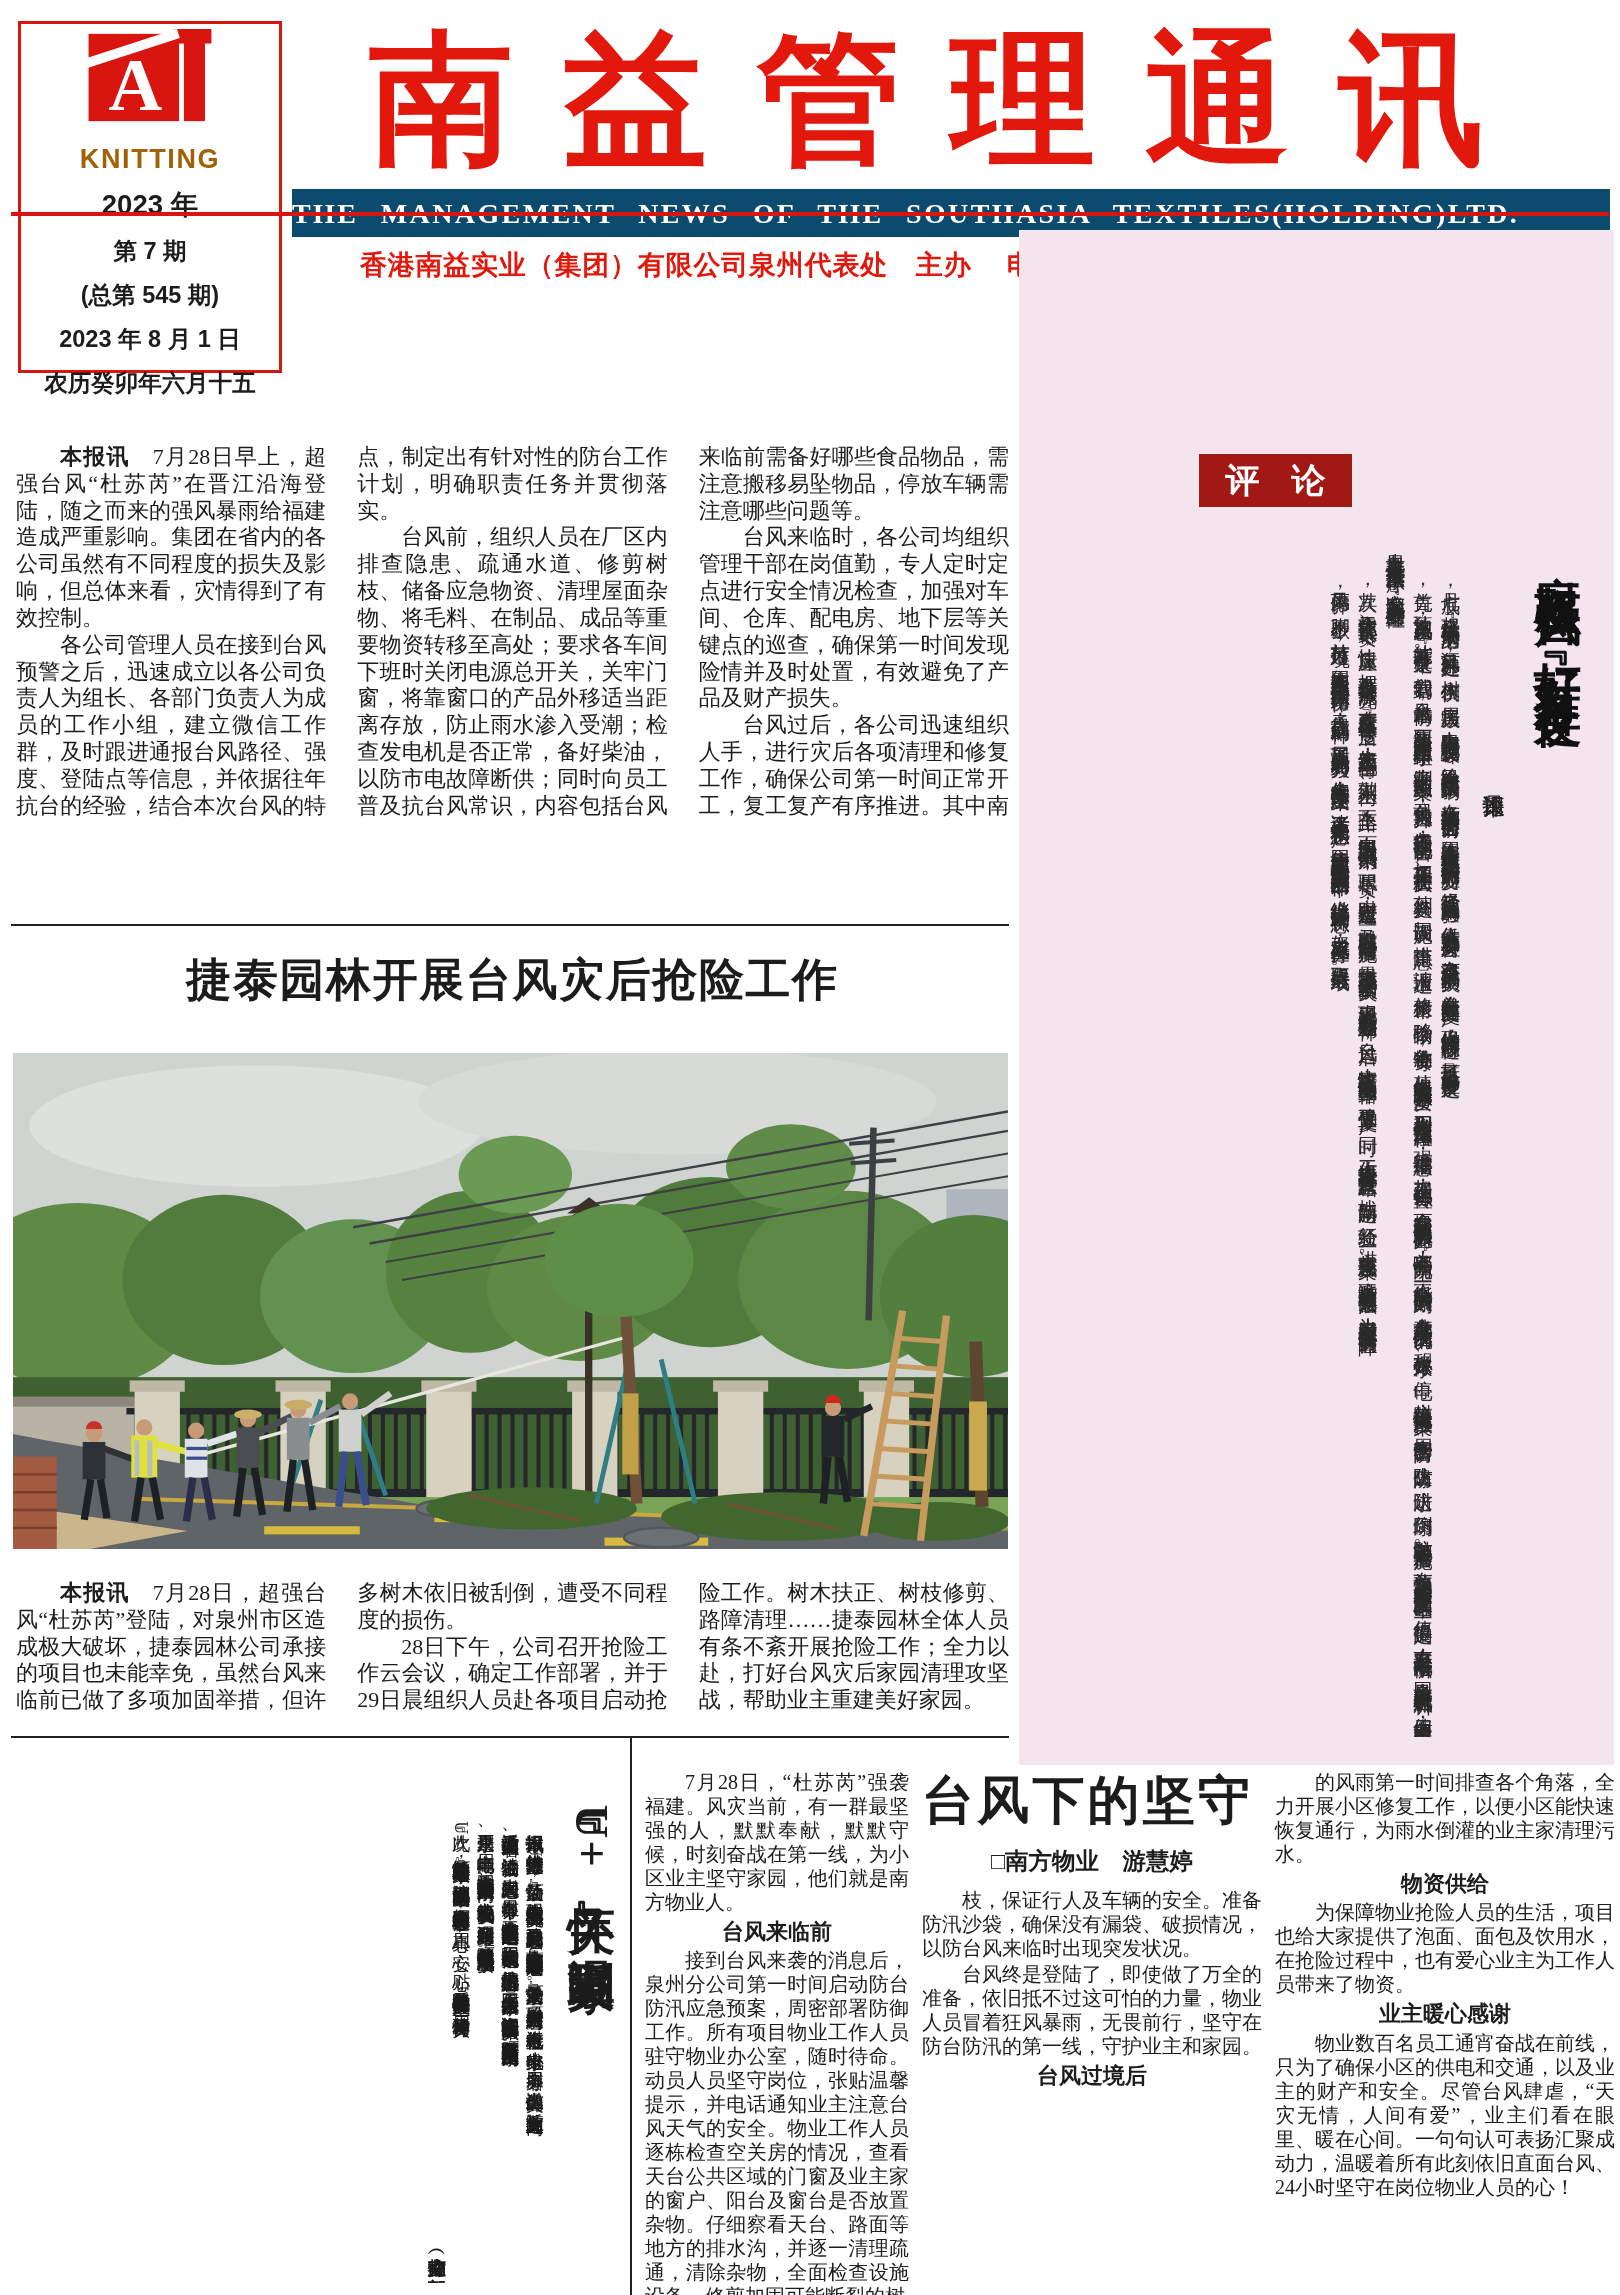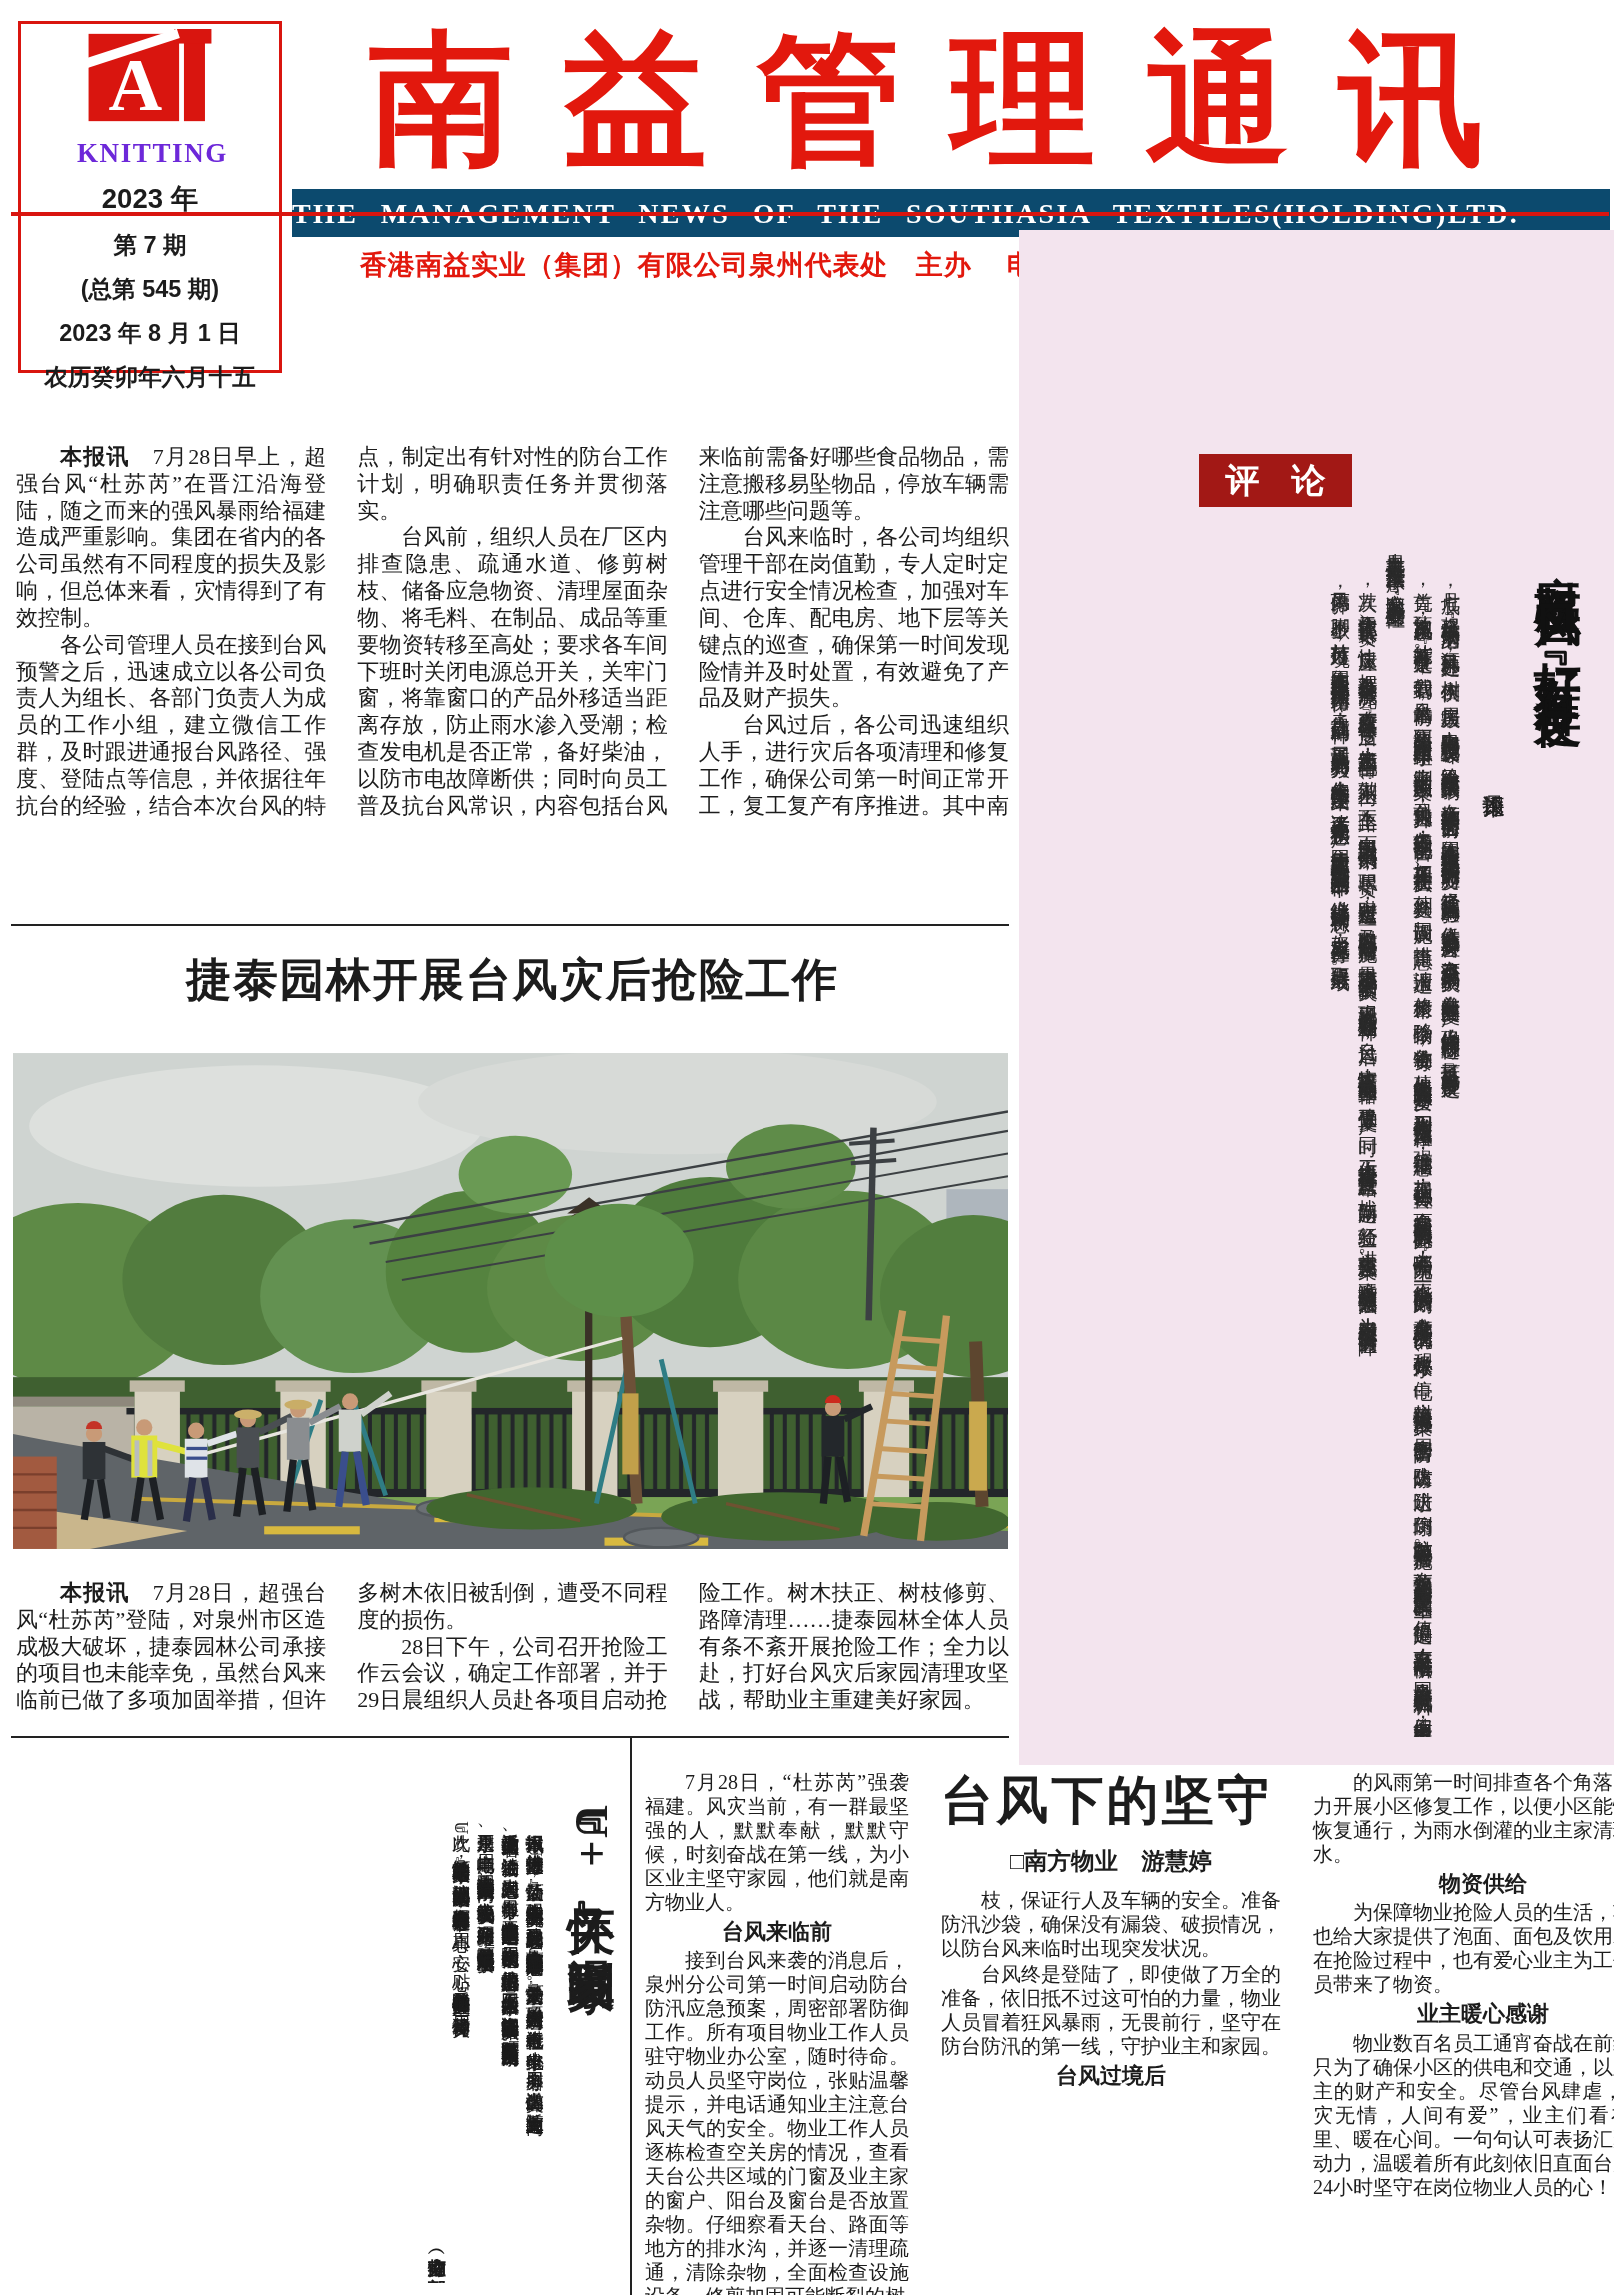--- a/index.html
+++ b/index.html
@@ -3,22 +3,22 @@
 <meta charset="utf-8">
 <style>
   html,body{margin:0;padding:0;background:#ffffff;}
   .page{position:relative;width:1621px;height:2295px;margin:0 auto;background:#fff;
         font-family:"Liberation Serif", serif;color:#1c1c1c;overflow:hidden;}
 
   
   .issue-box{position:absolute;left:18px;top:21px;width:264px;height:352px;
              border:3.2px solid #d9150f;box-sizing:border-box;text-align:center;}
   .logo-wrap{margin:4.9px auto 0;width:146px;}
-  .knitting{font-family:Liberation Serif, serif;font-weight:bold;color:#6d28d9;
-            font-size:27px;letter-spacing:1.6px;margin-top:8px;}
+  .knitting{font-family:Liberation Sans, sans-serif;font-weight:bold;color:#a16207;
+            font-size:27px;letter-spacing:1.6px;margin-top:14px;}
   .issue-lines{margin-top:11.3px;font-family:"Liberation Sans",sans-serif;font-weight:bold;}
   .issue-lines p{margin:12px 0;font-size:23.5px;}
   .issue-lines p.yr{font-size:27.5px;}
 
   .masthead{position:absolute;left:292px;top:29px;width:1318px;}
   .title-cn{color:#e2180d;font-weight:bold;font-size:144px;line-height:1.0;
             letter-spacing:50px;white-space:nowrap;text-align:center;
             font-family:"Liberation Serif",serif;}
   .title-band{margin-top:16px;background:#0c4a6e;color:#fff;text-align:left;
               font-size:28px;font-weight:bold;letter-spacing:2.4px;word-spacing:13px;
@@ -68,21 +68,21 @@
   .ucare{position:absolute;left:11.3px;top:1742px;width:614px;height:553px;overflow:hidden;}
   .ucare-flow{position:absolute;top:42px;left:4.9px;right:6.5px;height:499px;
               writing-mode:vertical-rl;text-orientation:mixed;overflow:hidden;}
   .ucare-headline{font-size:47px;font-weight:bold;letter-spacing:1.6px;line-height:1.15;
                   padding-top:19.4px;margin-left:18px;}
   .ucare-flow p{font-size:18px;line-height:1.36;letter-spacing:0.4px;text-indent:2em;}
   .ucare-flow p.sig{text-indent:0;text-align:end;}
 
   
   .guard{position:absolute;left:645px;top:1770px;width:969px;height:526px;
-         display:flex;gap:32px;overflow:hidden;font-size:20px;line-height:1.2;
+         display:flex;gap:13px;overflow:hidden;font-size:20px;line-height:1.2;
          text-align:justify;}
   .guard .gcol1{width:264px;flex:none;}
   .guard .gcol2{width:340px;flex:none;}
   .guard .gcol3{width:340px;flex:none;}
   .guard p{text-indent:2em;margin-bottom:1.6px;}
   .guard-headline{font-size:52px;text-align:left;letter-spacing:3.2px;}
   .guard-byline{text-align:center;font-size:23.5px;font-weight:bold;margin:14.6px 0 13px;
                 font-family:"Liberation Sans",sans-serif;}
   .subhead{font-family:"Liberation Sans",sans-serif;font-size:22px;text-align:center;
            margin:4.9px 0 3.2px;}

